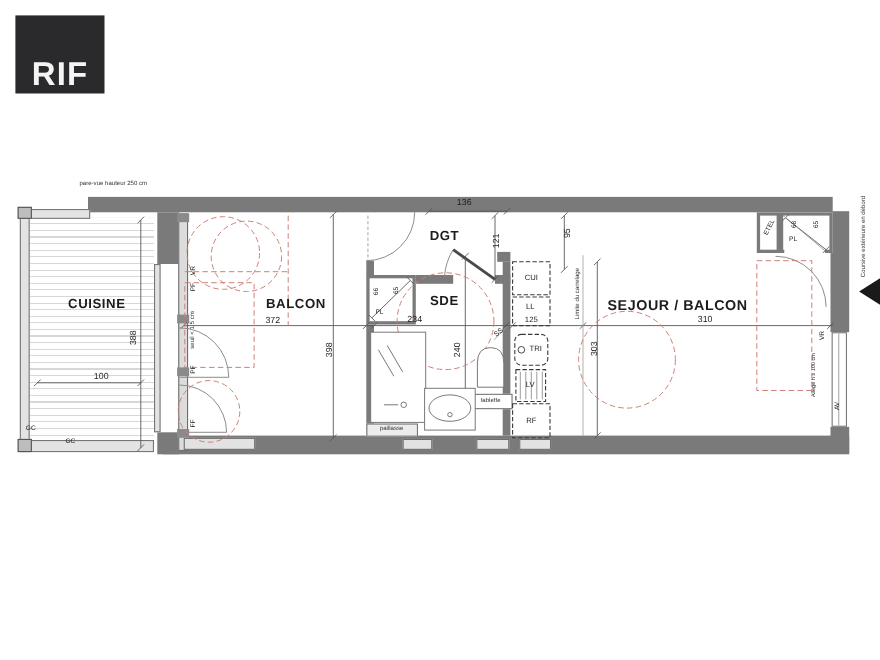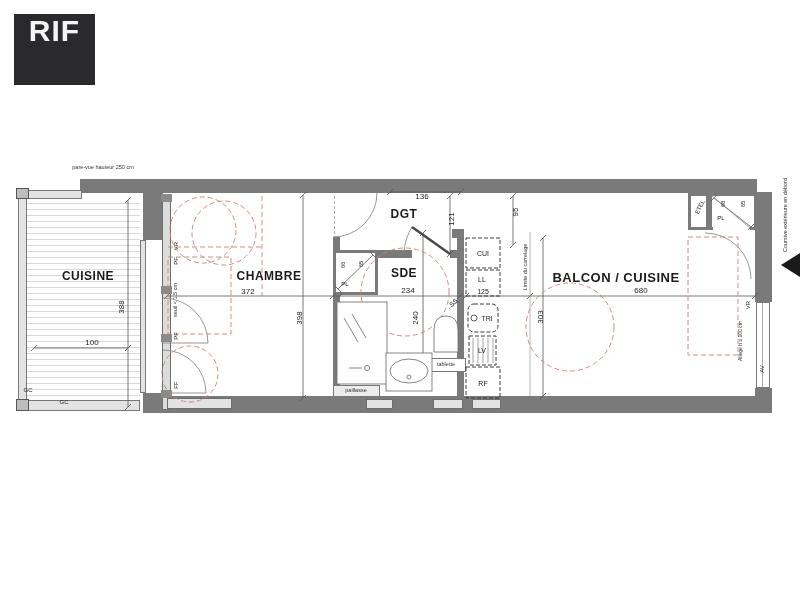--- a/index.html
+++ b/index.html
@@ -18,21 +18,21 @@
   .glz{position:absolute;background:#dcdcdc;border:1px solid #6e6e6e;box-sizing:border-box;}
   .post{position:absolute;background:#8a8a8a;}
   .rail{position:absolute;background:#e3e3e3;border:1px solid #777;box-sizing:border-box;}
   .cpost{position:absolute;background:#bdbdbd;border:1px solid #555;box-sizing:border-box;}
   .winlight{position:absolute;background:#e2e2e2;border:1px solid #6e6e6e;box-sizing:border-box;}
   .closet{position:absolute;background:#fff;border:3px solid #7a7a7a;box-sizing:border-box;}
   .box{position:absolute;background:#fff;border:1px solid #777;box-sizing:border-box;}
   #balcony-floor{position:absolute;left:26px;top:198px;width:114px;height:204px;
     background:repeating-linear-gradient(to bottom,#ffffff 0 5px,#d7d7d7 5px 6px);}
   #logo{position:absolute;left:14px;top:14px;width:81px;height:71px;background:#2a2a2c;
-        display:flex;align-items:flex-start;justify-content:center;}
+        display:flex;align-items:flex-end;justify-content:center;}
   #logo span{color:#f4f4f4;font-weight:bold;font-size:30px;letter-spacing:1px;
         font-family:"Liberation Sans", sans-serif;}
   svg{position:absolute;left:0;top:0;pointer-events:none;}
 </style>
 </head>
 <body>
 
 <div id="stage">
 
   <div id="logo">
@@ -158,49 +158,49 @@
   <div class="lbl dim" style="left:92px;top:343px">100</div>
   <div class="lbl tiny" style="left:28px;top:390px">GC</div>
   <div class="lbl tiny" style="left:64px;top:402px">GC</div>
 
   <div class="lbl rot tiny" style="left:176px;top:246px">VR</div>
   <div class="lbl rot tiny" style="left:176px;top:261px">PF</div>
   <div class="lbl rot micro" style="left:176px;top:300px">seuil &lt; 1.5 cm</div>
   <div class="lbl rot tiny" style="left:176px;top:336px">PF</div>
   <div class="lbl rot tiny" style="left:176px;top:385px">FF</div>
 
-  <div class="lbl room" style="left:269px;top:276px">CHAMBRE</div>
+  <div class="lbl room" style="left:269px;top:276px">BALCON</div>
   <div class="lbl dim" style="left:248px;top:292px">372</div>
   <div class="lbl rot dim" style="left:300px;top:318px">398</div>
 
   <div class="lbl rot tiny" style="left:343px;top:265px">66</div>
   <div class="lbl rot tiny" style="left:361px;top:264px">65</div>
   <div class="lbl tiny" style="left:345px;top:284px">PL</div>
 
   <div class="lbl room" style="left:404px;top:273px">SDE</div>
-  <div class="lbl dim" style="left:408px;top:291px">234</div>
+  <div class="lbl dim" style="left:377px;top:291px">234</div>
   <div class="lbl rot dim" style="left:416px;top:318px">240</div>
 
   <div class="lbl room" style="left:404px;top:214px">DGT</div>
-  <div class="lbl dim" style="left:422px;top:197px">136</div>
+  <div class="lbl dim" style="left:422px;top:184px">136</div>
   <div class="lbl rot dim" style="left:452px;top:219px">121</div>
   <div class="lbl rot dim" style="left:516px;top:212px">95</div>
 
   <div class="lbl" style="left:483px;top:253px;font-size:7px">CUI</div>
   <div class="lbl" style="left:482px;top:279px;font-size:7px">LL</div>
   <div class="lbl" style="left:483px;top:291px;font-size:7px">125</div>
   <div class="lbl" style="left:454px;top:303px;font-size:6.5px;transform:translate(-50%,-50%) rotate(-40deg)">SS</div>
   <div class="lbl" style="left:487px;top:318px;font-size:7px">TRI</div>
   <div class="lbl" style="left:482px;top:350px;font-size:7px">LV</div>
   <div class="lbl" style="left:483px;top:383px;font-size:7px">RF</div>
 
   <div class="lbl rot micro" style="left:526px;top:267px">Limite du carrelage</div>
   <div class="lbl rot dim" style="left:541px;top:317px">303</div>
-  <div class="lbl room-lg" style="left:616px;top:277px">BALCON / CUISINE</div>
-  <div class="lbl dim" style="left:641px;top:291px">680</div>
+  <div class="lbl room-lg" style="left:616px;top:277px">SEJOUR / BALCON</div>
+  <div class="lbl dim" style="left:641px;top:291px">310</div>
 
   <div class="lbl tiny" style="left:700px;top:207px;transform:translate(-50%,-50%) rotate(-64deg)">ETEL</div>
   <div class="lbl rot tiny" style="left:723px;top:204px">68</div>
   <div class="lbl rot tiny" style="left:743px;top:204px">65</div>
   <div class="lbl tiny" style="left:721px;top:218px">PL</div>
 
   <div class="lbl rot micro" style="left:786px;top:215px">Coursive extérieure en débord</div>
   <div class="lbl rot tiny" style="left:748px;top:305px">VR</div>
   <div class="lbl rot" style="left:740px;top:341px;font-size:5px">Allège h ≥ 100 cm</div>
   <div class="lbl rot tiny" style="left:762px;top:369px">AV</div>

